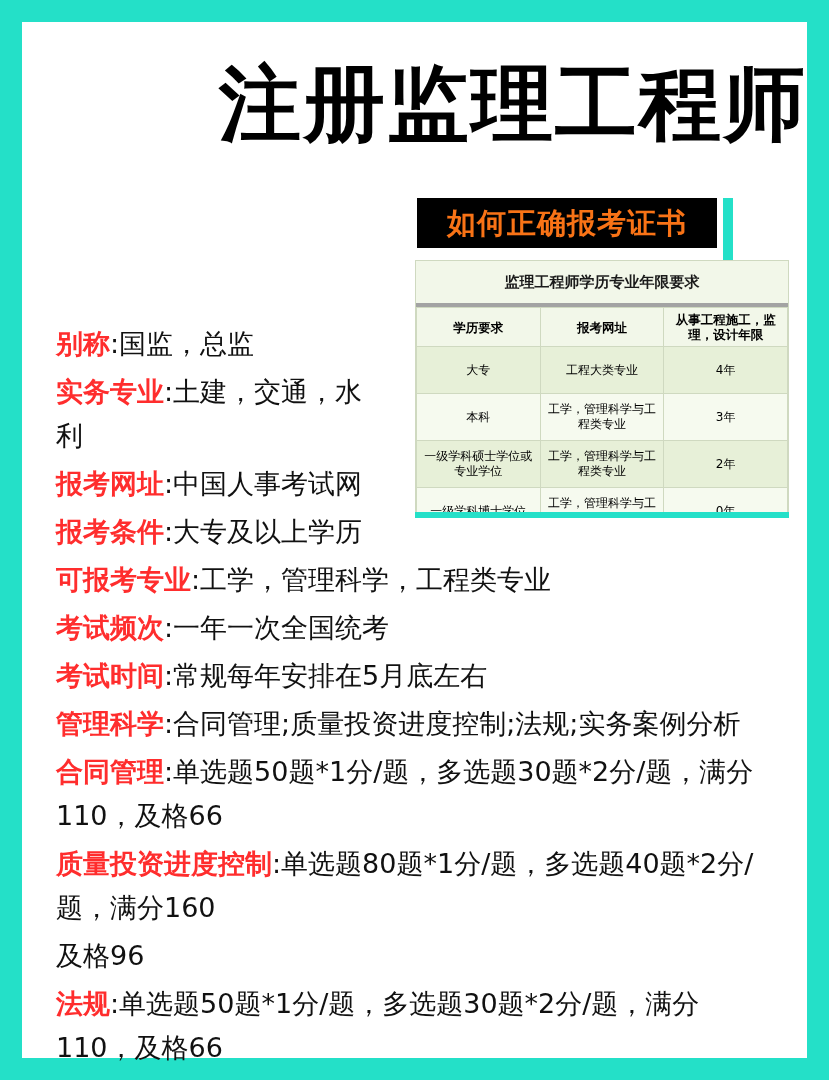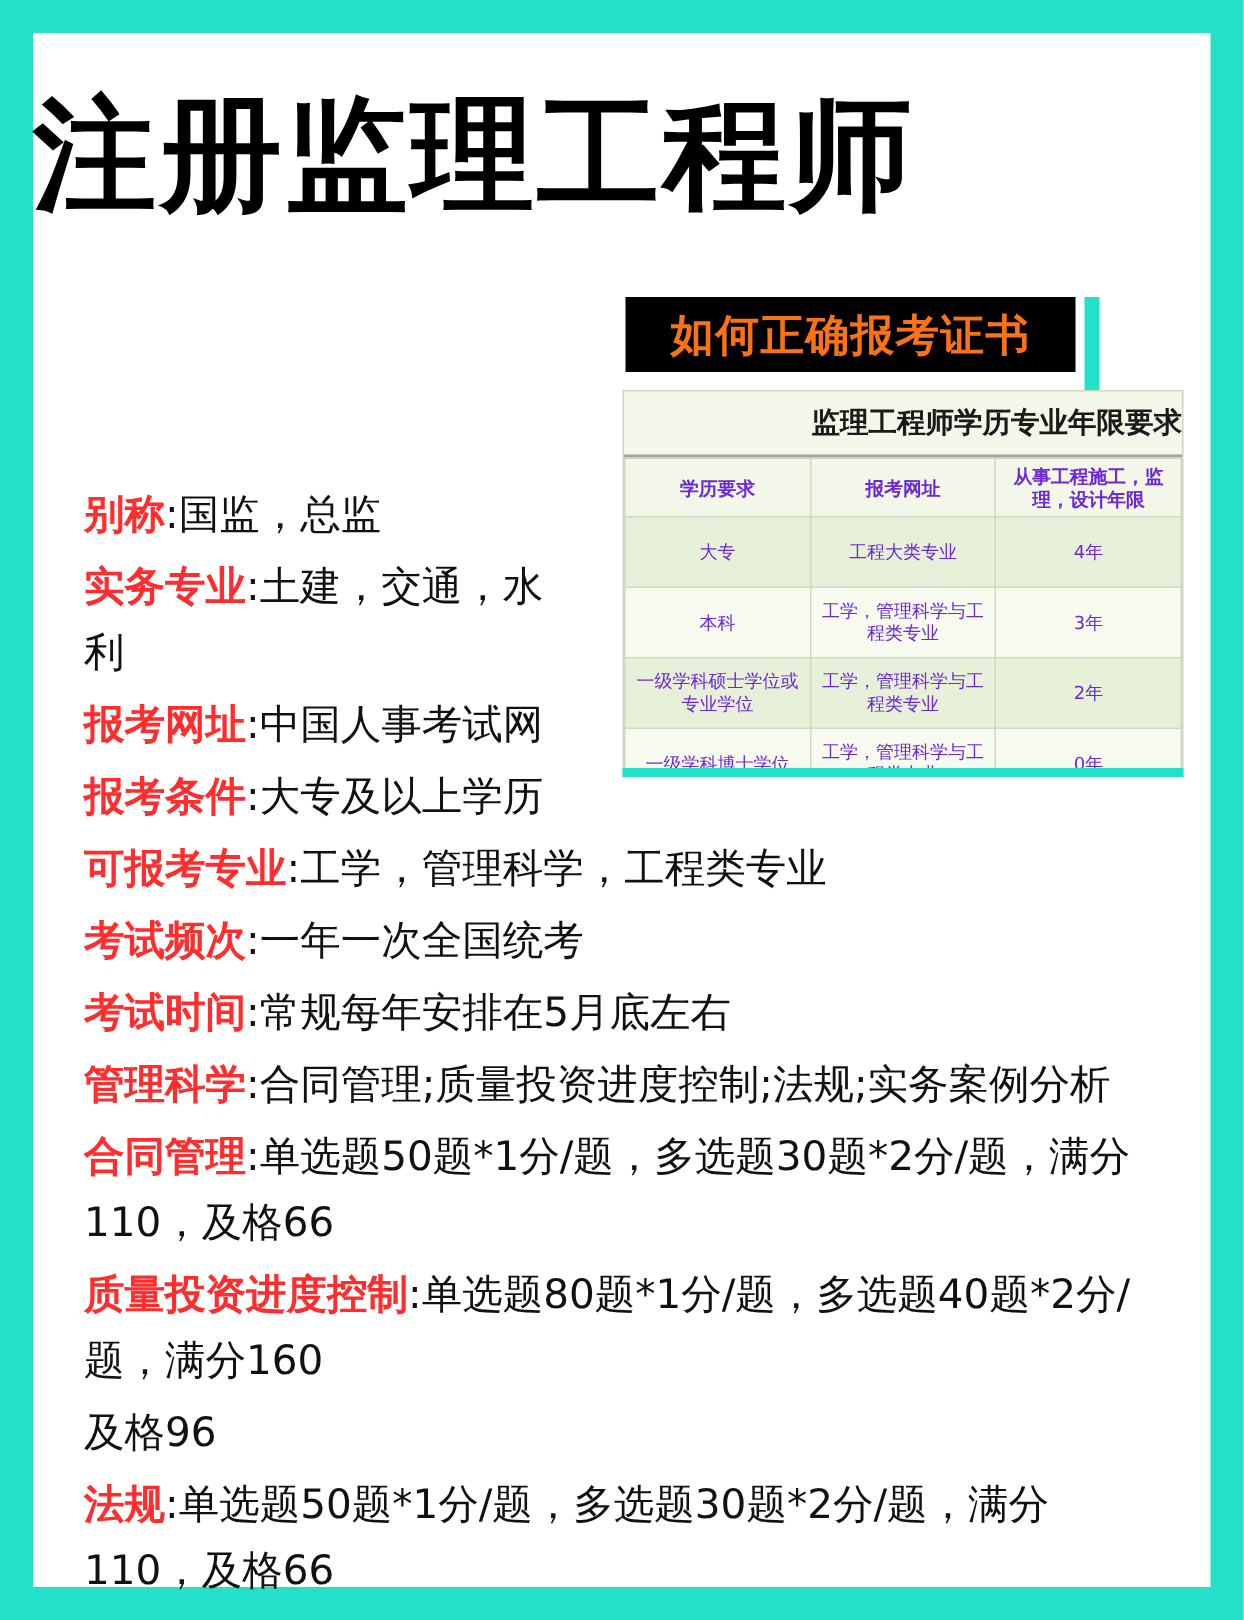--- a/index.html
+++ b/index.html
@@ -20,21 +20,21 @@
     width: 785px;
     height: 1036px;
     background: #ffffff;
     box-sizing: border-box;
   }
   .title {
     position: absolute;
     left: 0;
     top: 34px;
     width: 785px;
-    text-align: left;
+    text-align: right;
     font-size: 82px;
     line-height: 96px;
     font-weight: bold;
     letter-spacing: 2px;
     color: #000;
     font-family: "DejaVu Sans", "Liberation Sans", sans-serif;
   }
   .subtitle-wrap {
     position: absolute;
     left: 395px;
@@ -72,32 +72,32 @@
     width: 374px;
     height: 258px;
     background: #f2f7e9;
     border: 1px solid #cfd9c0;
     box-sizing: border-box;
     overflow: hidden;
   }
   .table-card .tbl-title {
     height: 42px;
     line-height: 42px;
-    text-align: right;
-    font-size: 19px;
+    text-align: center;
+    font-size: 15px;
     font-weight: bold;
     color: #1a1a1a;
-    border-bottom: 2px solid #a3a3a3;
+    border-bottom: 4px solid #a3a3a3;
   }
   table.req {
     width: 100%;
     border-collapse: collapse;
     table-layout: fixed;
     font-size: 12px;
-    color: #6d28d9;
+    color: #000000;
   }
   table.req th, table.req td {
     border: 1px solid #cfd9c0;
     text-align: center;
     vertical-align: middle;
     padding: 4px 2px;
     line-height: 15px;
   }
   table.req th {
     font-weight: bold;

